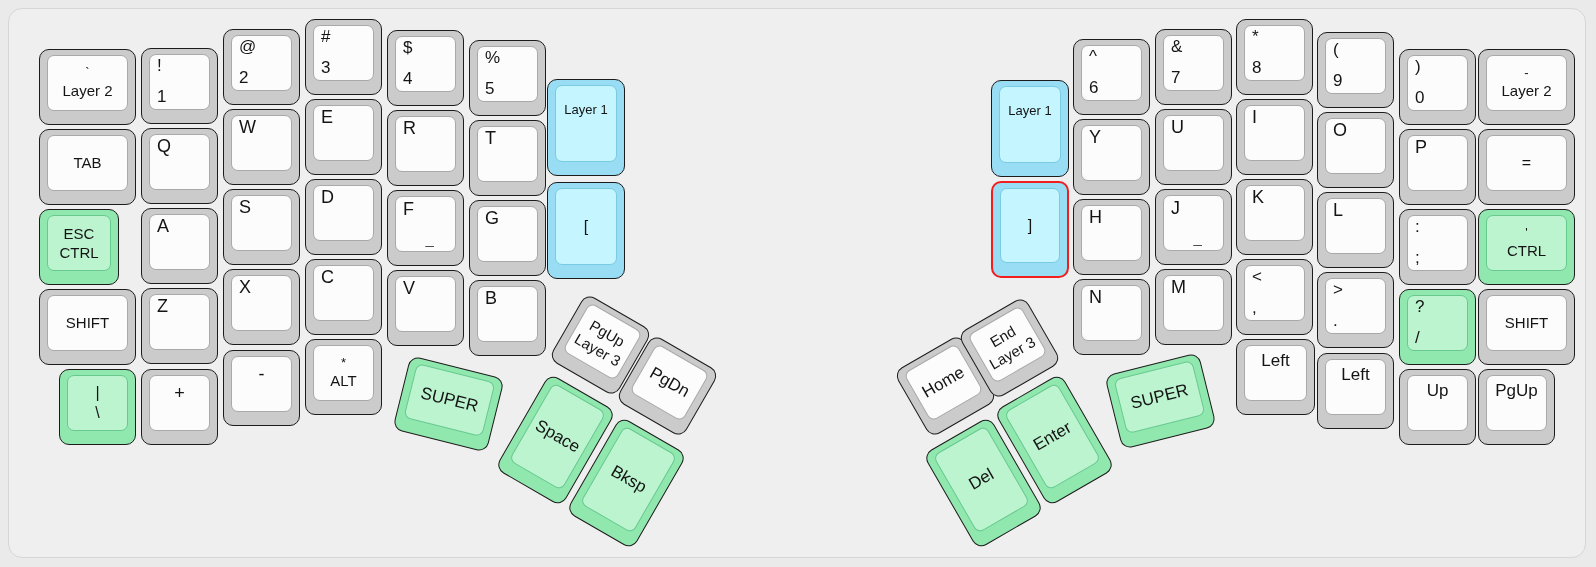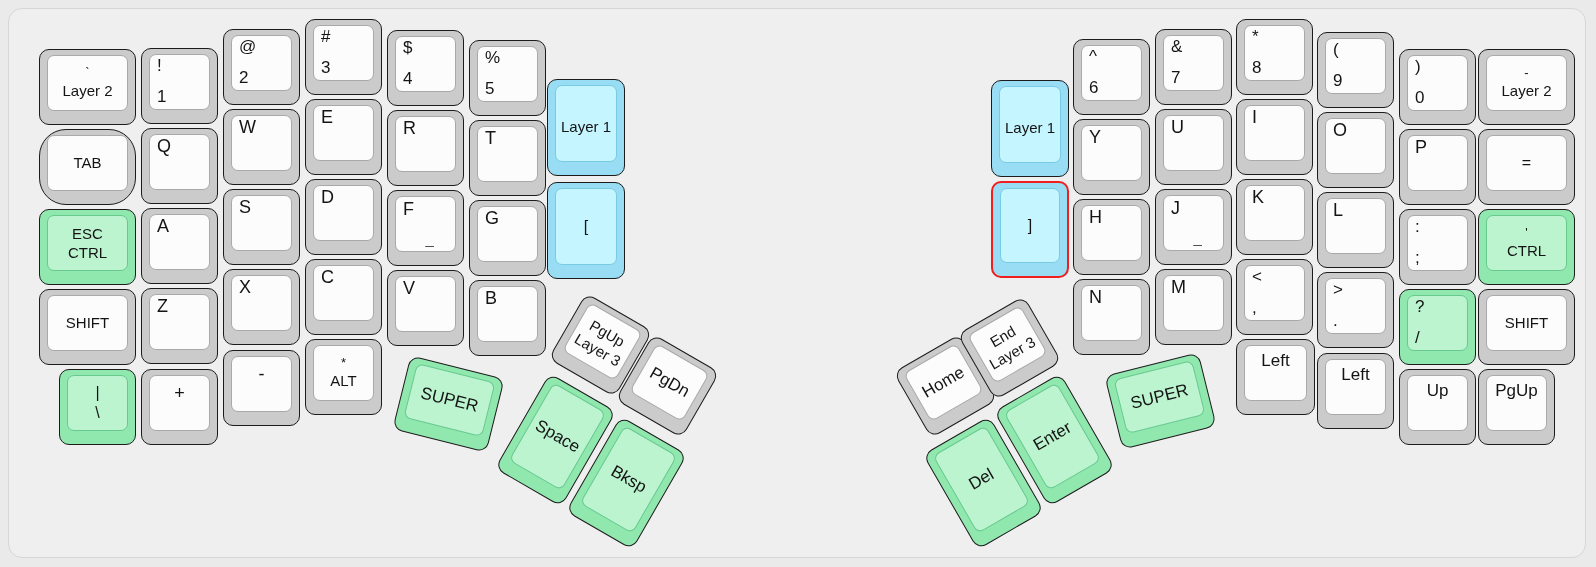--- a/index.html
+++ b/index.html
@@ -46,40 +46,40 @@
   .s-symtop .cap{display:flex;flex-direction:column;align-items:center;padding-top:8px;}
   .s-symtop .lbl{font-size:18px;line-height:1;}
   
   .s-big .cap{display:flex;align-items:center;justify-content:center;}
   .s-big .lbl{font-size:17px;}
   
   .s-arrow .cap{display:flex;justify-content:center;padding-top:5px;}
   .s-arrow .lbl{font-size:17px;}
   
   .s-layer .cap{display:flex;justify-content:center;padding-top:16px;}
-  .s-layer .lbl{font-size:15px;margin-top:16px;}
+  .s-layer .lbl{font-size:13px;}
 </style>
 </head>
 <body>
 
 <div class="stage">
   <div class="panel"></div>
   <div id="board">
       <div class="key c-white s-word2small" style="left: 39px; top: 49px; width: 97px; height: 76px;">
         <div class="cap">
           <div class="lbl l0">`</div>
           <div class="lbl l1">Layer 2</div>
         </div>
       </div>
-      <div class="key c-white s-word" style="left: 39px; top: 129px; width: 97px; height: 76px; border-radius: 27px;">
+      <div class="key c-white s-word" style="left: 39px; top: 129px; width: 97px; height: 76px;">
         <div class="cap">
           <div class="lbl l0">TAB</div>
         </div>
       </div>
-      <div class="key c-green s-word" style="left: 39px; top: 209px; width: 97px; height: 76px;">
+      <div class="key c-green s-word" style="left: 39px; top: 209px; width: 80px; height: 76px;">
         <div class="cap">
           <div class="lbl l0">ESC</div>
           <div class="lbl l1">CTRL</div>
         </div>
       </div>
       <div class="key c-white s-word" style="left: 39px; top: 289px; width: 97px; height: 76px;">
         <div class="cap">
           <div class="lbl l0">SHIFT</div>
         </div>
       </div>

